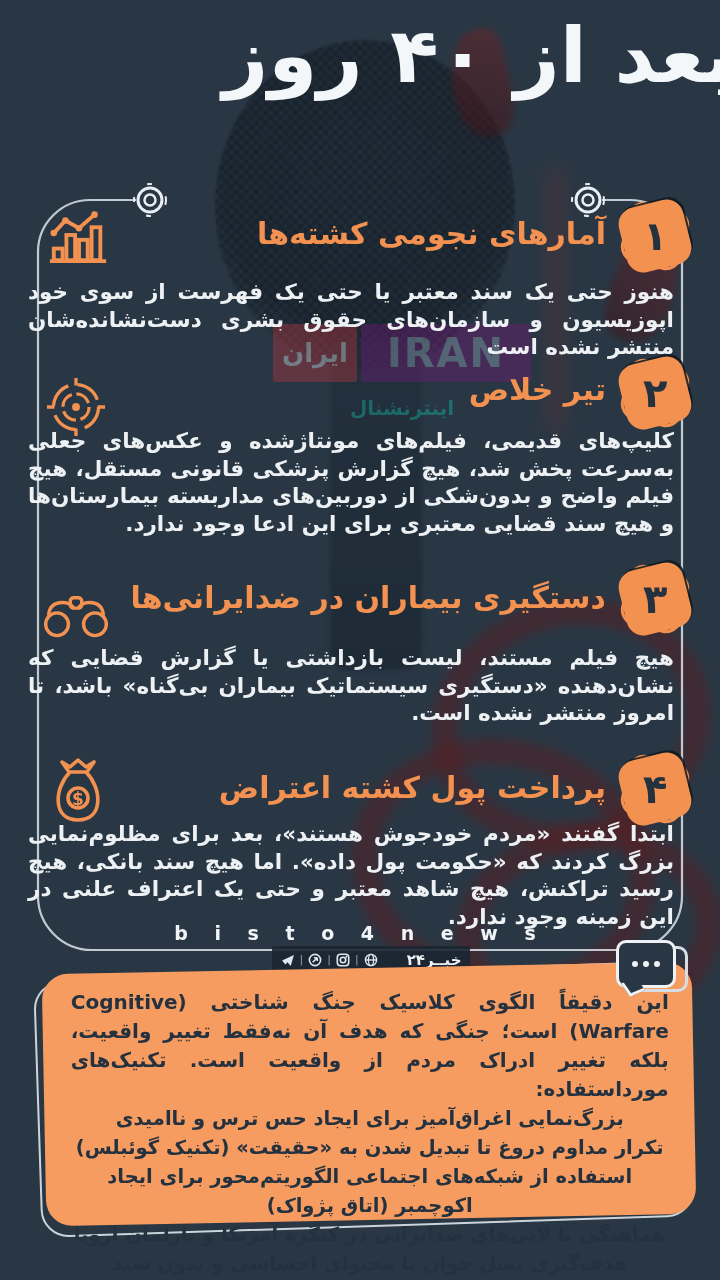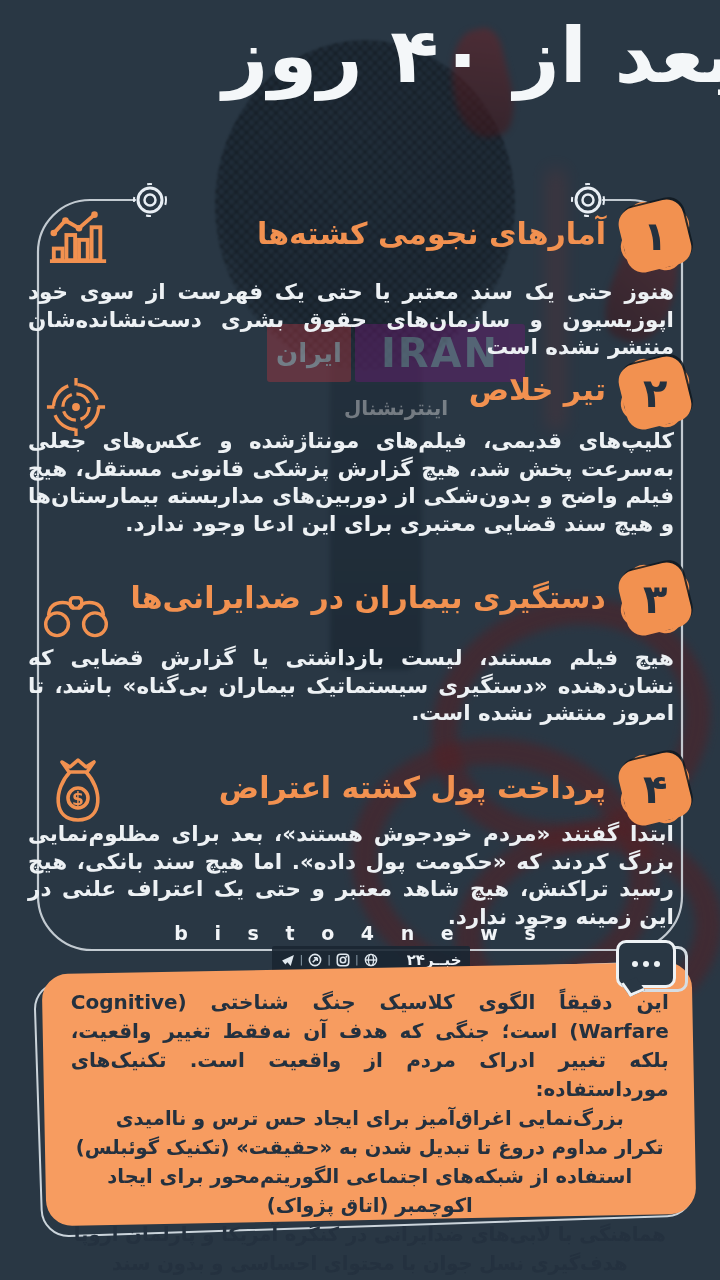--- a/index.html
+++ b/index.html
@@ -26,25 +26,25 @@
   }
   .horn{position:absolute;background:linear-gradient(200deg,#6b262b,#3c1418);filter:blur(3px);}
   .horn-left{left:452px;top:30px;width:58px;height:108px;border-radius:70% 30% 45% 55%/75% 25% 55% 45%;transform:rotate(-14deg);opacity:.55;}
   .horn-right{left:612px;top:232px;width:64px;height:112px;border-radius:30% 70% 55% 45%/25% 75% 45% 55%;transform:rotate(22deg);opacity:.5;}
   .glow-red{position:absolute;left:548px;top:170px;width:16px;height:260px;background:#7a3030;opacity:.3;filter:blur(9px);}
   .coil{position:absolute;border:26px solid rgba(86,30,34,.5);border-radius:50%;filter:blur(5px);}
   .coil1{left:430px;top:600px;width:230px;height:195px;transform:rotate(-18deg);}
   .coil2{left:350px;top:740px;width:255px;height:205px;transform:rotate(14deg);}
   .coil3{left:455px;top:825px;width:215px;height:160px;transform:rotate(-8deg);}
   
-  .iran-wm{position:absolute;left:246px;top:324px;width:300px;opacity:.42;z-index:0;direction:ltr;text-align:center;}
+  .iran-wm{position:absolute;left:252px;top:324px;width:300px;opacity:.42;z-index:0;direction:ltr;text-align:center;}
   .iran-row{display:flex;align-items:stretch;justify-content:center;gap:4px;height:58px;}
   .iran-red{background:#b03540;color:#d8dde2;font-weight:bold;font-size:26px;display:flex;align-items:center;justify-content:center;width:84px;border-radius:3px;}
   .iran-blue{background:#701a75;color:#8fa6ba;font-weight:bold;font-size:40px;letter-spacing:2px;display:flex;align-items:center;justify-content:center;width:170px;border-radius:3px;}
-  .iran-sub{margin-top:14px;color:#e5e5e5;font-size:20px;letter-spacing:6px;font-weight:bold;}
+  .iran-sub{margin-top:14px;color:#14b8a6;font-size:20px;letter-spacing:6px;font-weight:bold;}
   
   .frame-svg{position:absolute;inset:0;z-index:1;pointer-events:none;}
   
   .title-wrap{position:absolute;top:4px;left:0;width:720px;z-index:2;color:#f4f7f9;}
   .title-main{font-size:76px;line-height:104px;font-weight:bold;margin:0;transform:scaleX(1.04);}
   .title-sub{font-size:38px;line-height:48px;font-weight:bold;margin:0;}
   
   .section-icon{position:absolute;z-index:2;}
   .badge{position:absolute;z-index:2;width:66px;height:66px;}
   .badge .b-back{position:absolute;inset:2px;border:3px solid #F29150;border-radius:16px;transform:rotate(14deg);}

